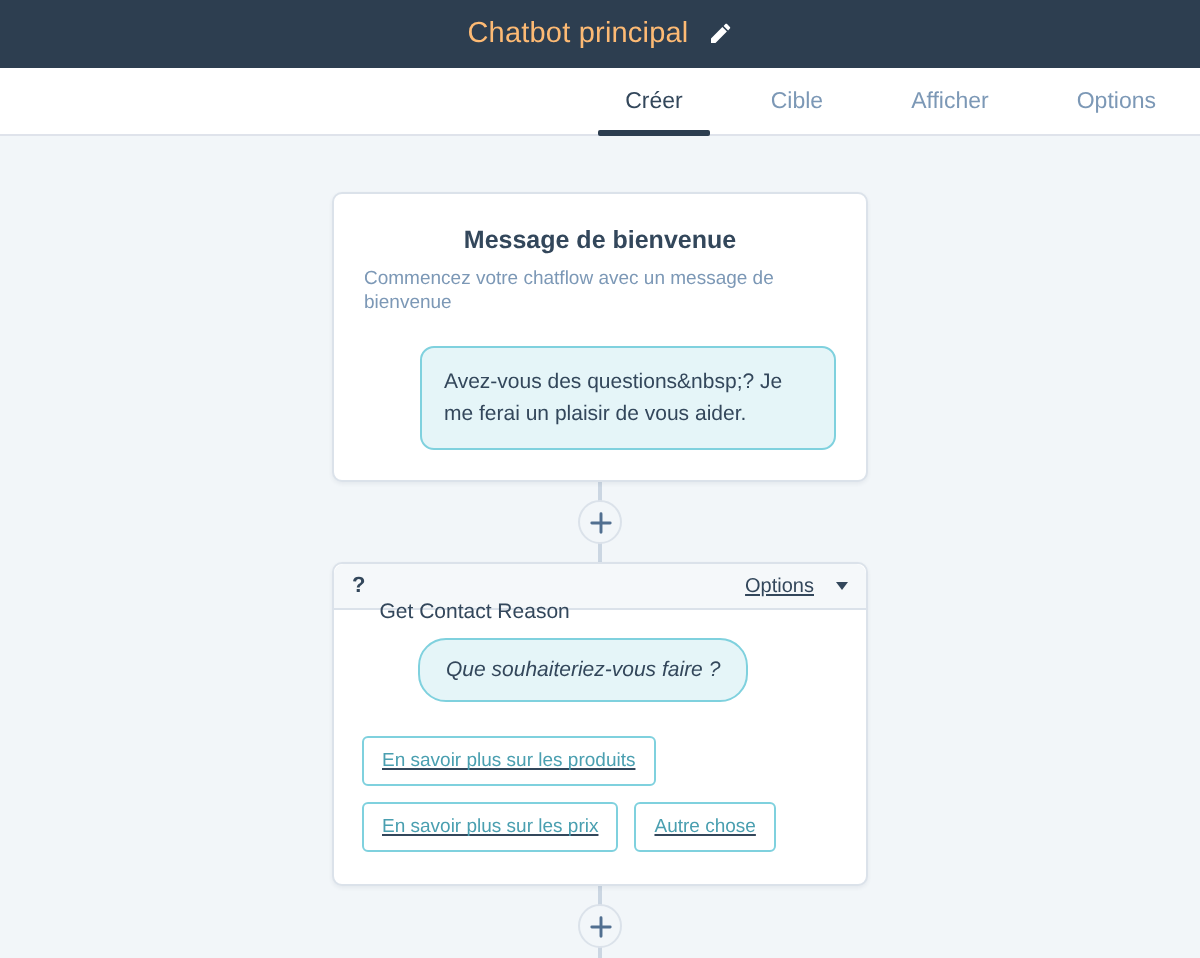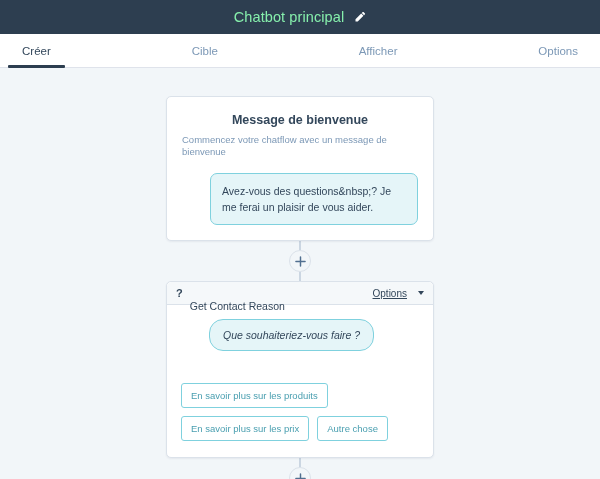--- a/index.html
+++ b/index.html
@@ -22,40 +22,40 @@
     height: 34px;
     background: #2d3e50;
     display: flex;
     align-items: center;
     justify-content: center;
     gap: 10px;
     position: relative;
     z-index: 5;
   }
   .topbar-title {
-    color: #86efac;
+    color: #fdba74;
     font-size: 14.5px;
     letter-spacing: .1px;
     white-space: nowrap;
   }
   .pencil-icon {
     width: 12px;
     height: 12px;
     display: block;
     cursor: pointer;
   }
 
   
   .tabbar {
     height: 34px;
     background: #ffffff;
     border-bottom: 1px solid #dfe3eb;
     display: flex;
     align-items: stretch;
-    justify-content: space-between;
+    justify-content: flex-end;
     gap: 0;
   }
   .tab {
     position: relative;
     display: flex;
     align-items: center;
     padding: 0 22px;
     font-size: 11.5px;
     color: #7c98b6;
     cursor: pointer;
@@ -203,21 +203,21 @@
     width: 0; height: 0;
     border-left: 3.5px solid transparent;
     border-right: 3.5px solid transparent;
     border-top: 4px solid #33475b;
     margin-left: 4px;
     display: inline-block;
     vertical-align: middle;
   }
   .module-body { padding: 14px 14px 16px 14px; }
 
-  .chips { margin-top: 32px; }
+  .chips { margin-top: 17px; text-decoration: underline; }
   .chip-row {
     display: flex;
     gap: 8px;
     margin-bottom: 8px;
   }
   .chip-row:last-child { margin-bottom: 0; }
   .chip {
     border: 1px solid #7fd1de;
     border-radius: 3px;
     background: #ffffff;

